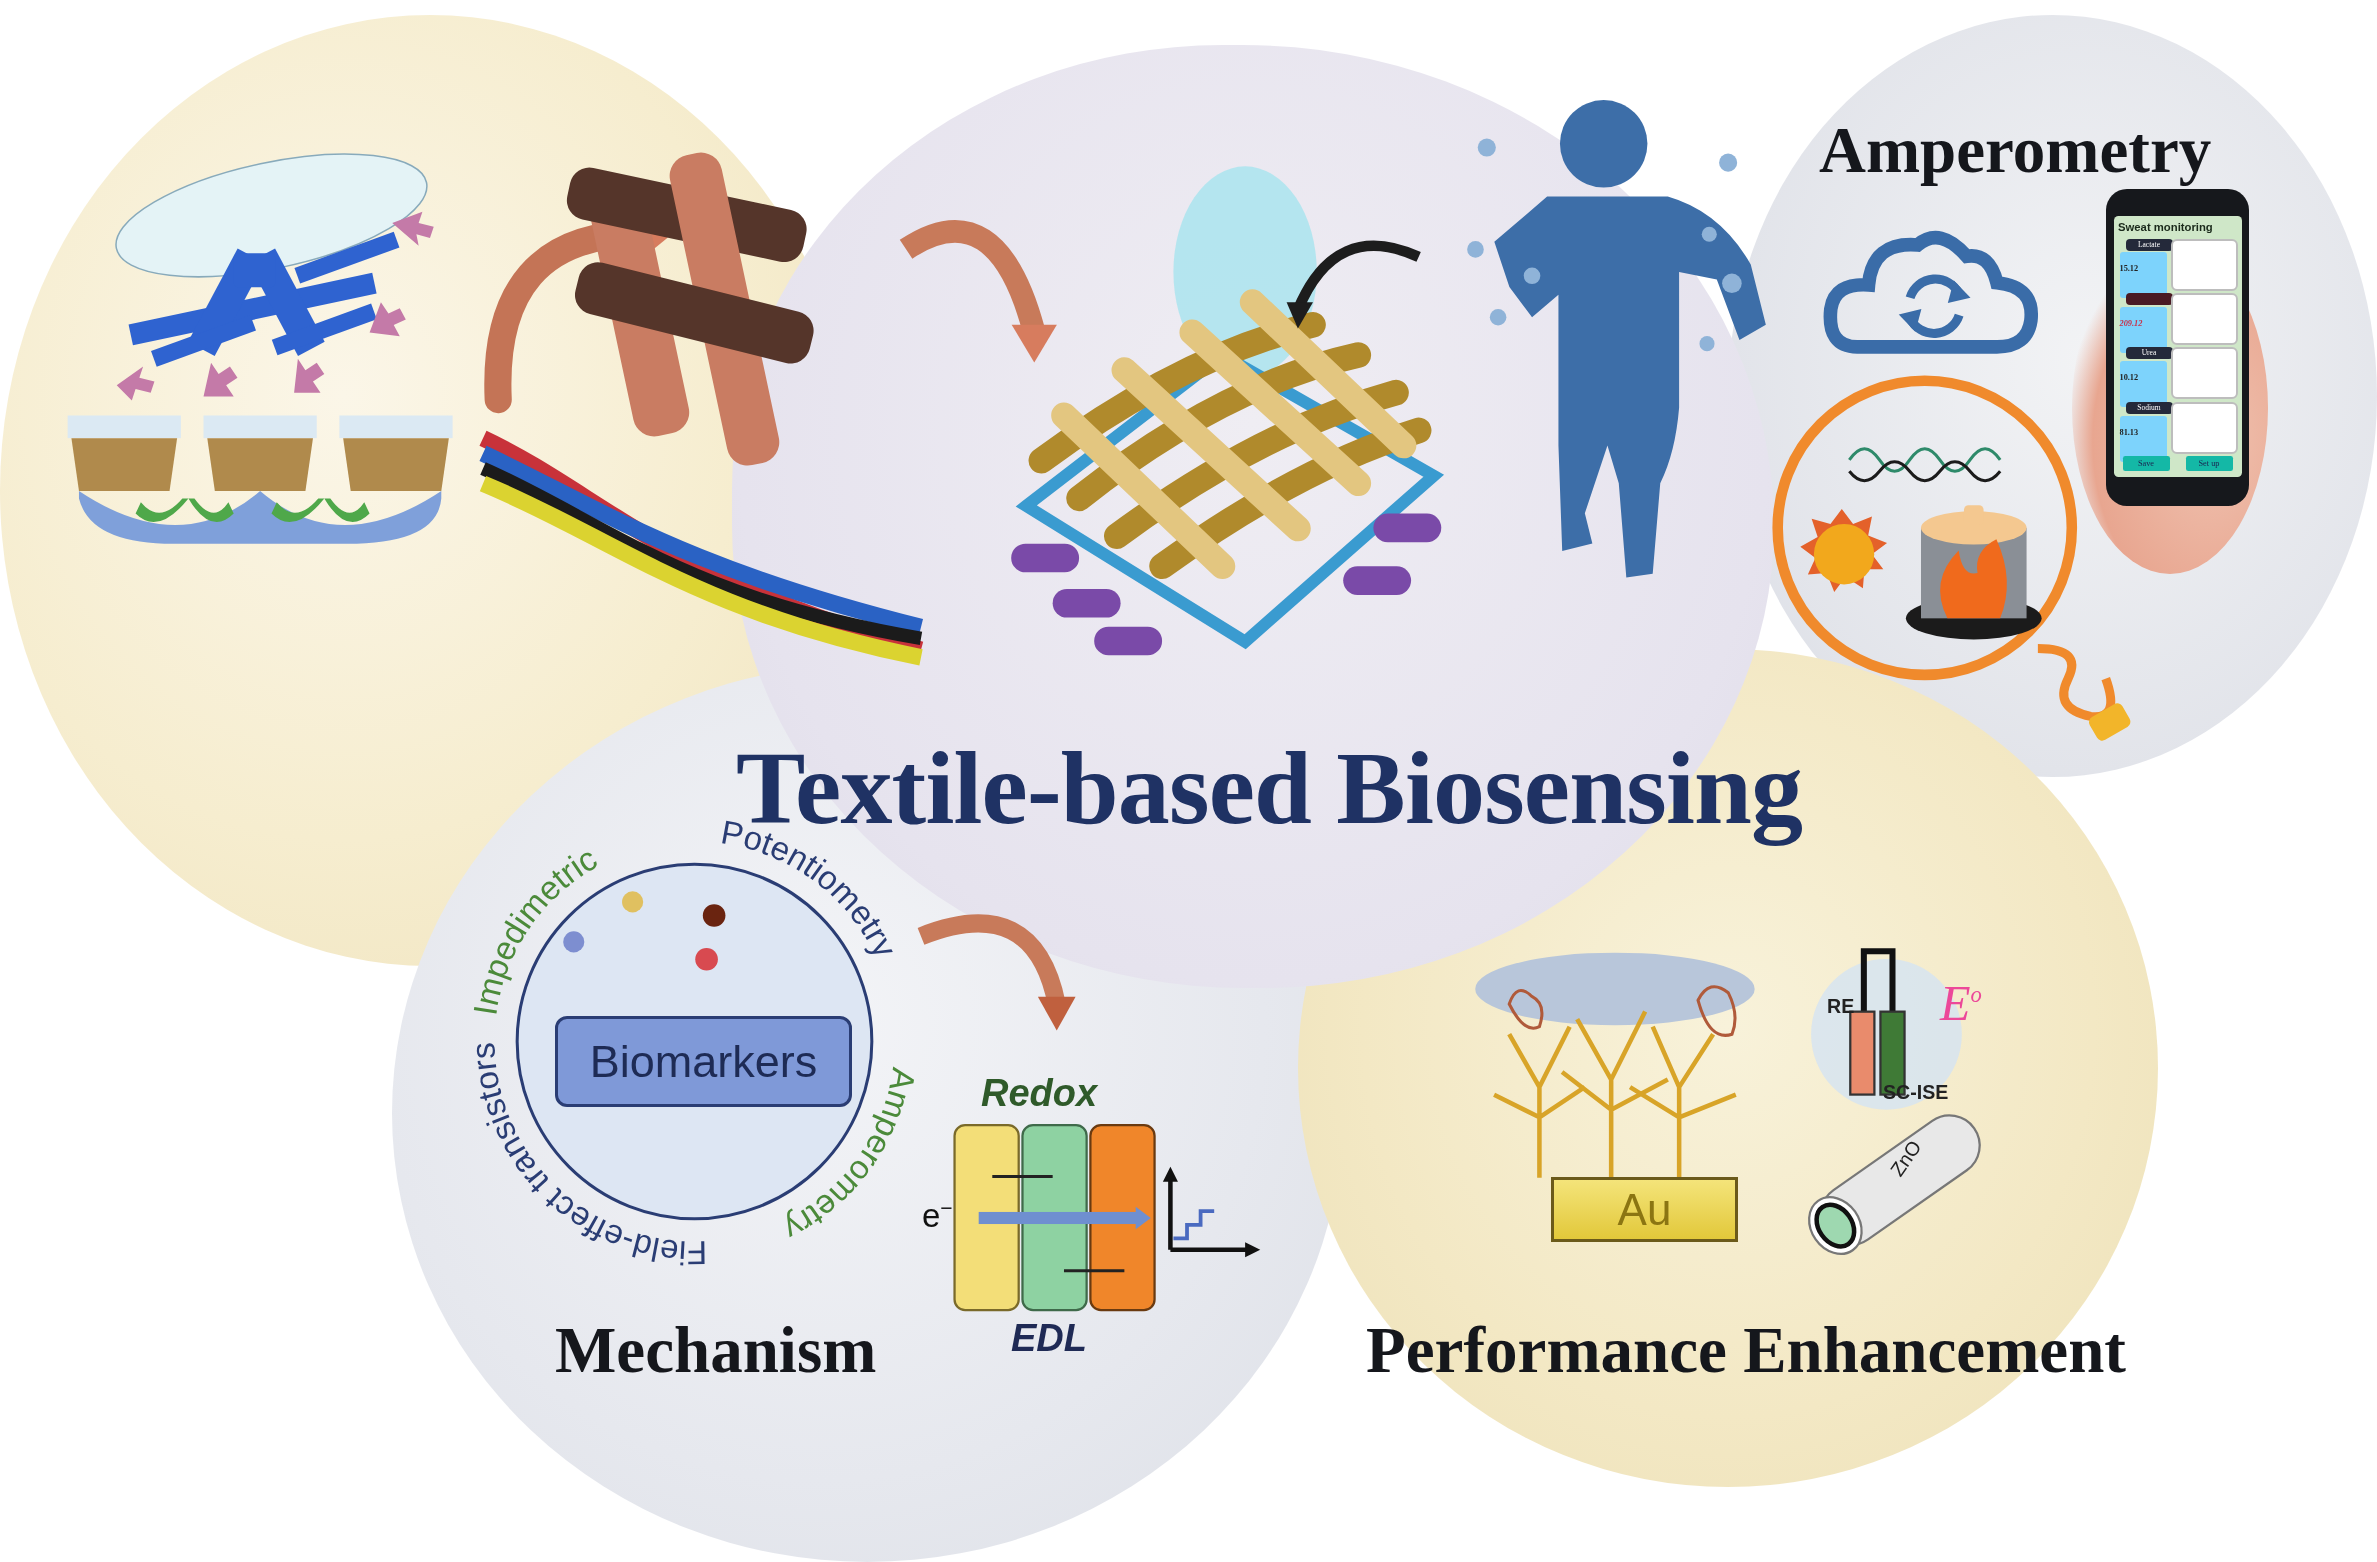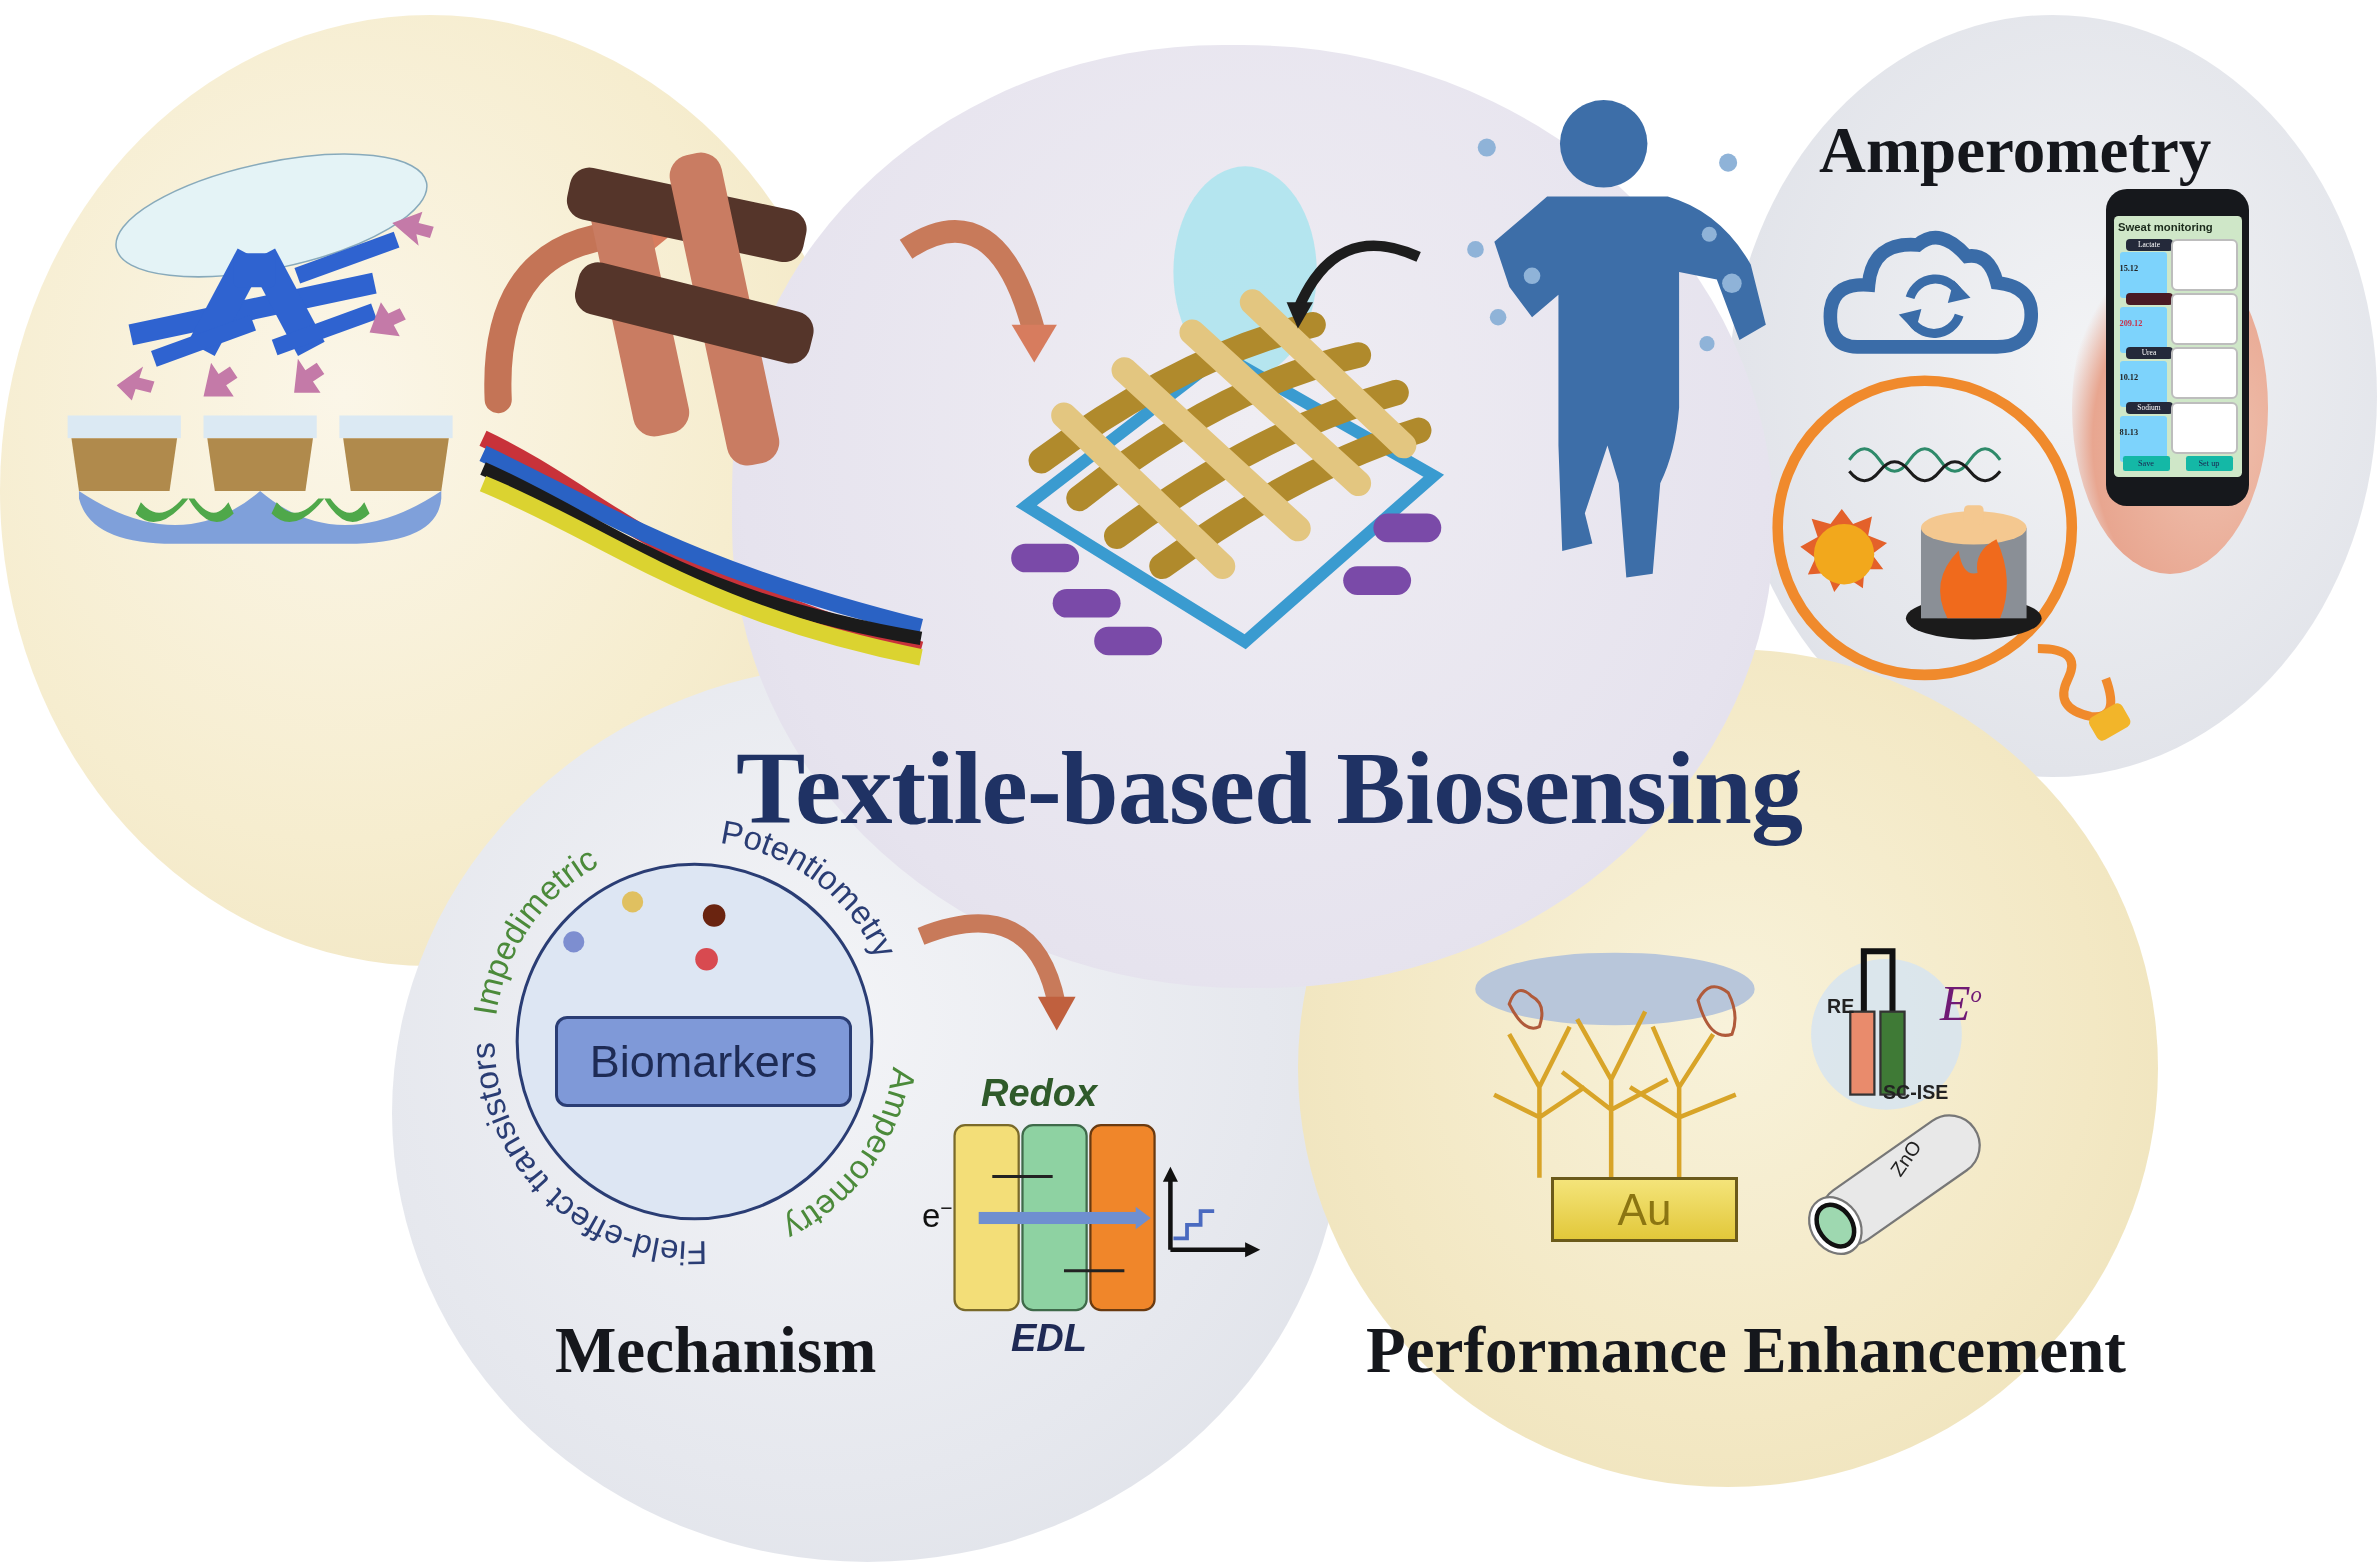--- a/index.html
+++ b/index.html
@@ -19,21 +19,21 @@
   #title{position:absolute;left:736px;top:728px;font-size:104px;font-weight:bold;color:#1f3264;font-family:"Liberation Serif",serif;white-space:nowrap;letter-spacing:-0.8px;}
   svg.abs{position:absolute;overflow:visible;}
   .sans{font-family:"Liberation Sans",sans-serif;}
   
   #phone{position:absolute;left:2106px;top:189px;width:143px;height:317px;background:#16181c;border-radius:21px;}
   #phone-screen{position:absolute;left:7.5px;top:27px;width:128px;height:261px;background:#cfe7c8;border-radius:4.5px;}
   #phone-title{position:absolute;left:4.5px;top:4.5px;font-size:11.3px;font-weight:bold;color:#1b2a1b;font-family:"Liberation Sans",sans-serif;}
   .ph-row{position:absolute;left:6px;width:116px;height:51px;}
   .ph-tag{position:absolute;left:6px;top:0;width:47px;height:12px;background:#24293a;color:#fff;font-size:7.5px;text-align:center;line-height:12px;font-family:"Liberation Serif",serif;border-radius:4px;}
   .ph-val{position:absolute;left:0;top:13.6px;width:47px;height:46px;background:#7dd3fc;font-size:8.3px;text-align:left;line-height:33px;font-weight:bold;color:#222;border-radius:3px;font-family:"Liberation Serif",serif;}
-  .ph-val.red{color:#c8324a;}
+  .ph-val.red{color:#c8324a;font-style:italic;}
   .ph-plot{position:absolute;left:51px;top:0;width:63px;height:48px;background:#fff;border:2.3px solid #bdbdbd;border-radius:6px;}
   .ph-btn{position:absolute;top:240px;width:47px;height:15px;background:#14b8a6;border-radius:2.3px;font-size:8.3px;text-align:center;line-height:15px;color:#1c2450;font-family:"Liberation Serif",serif;}
   #hand{position:absolute;left:2072px;top:242px;width:196px;height:332px;background:radial-gradient(ellipse at 70% 60%,#f0c2b0 0%,#e8a690 60%,rgba(232,166,144,0) 75%);border-radius:50%;}
   .biom-box{position:absolute;left:555px;top:1004px;width:291px;height:85px;background:#7f99d8;border:3px solid #2a3d74;border-radius:12px;color:#1e2b55;font-size:45px;text-align:center;line-height:85px;font-family:"Liberation Sans",sans-serif;margin-top:12px;}
   .au-box{position:absolute;left:1551px;top:1177px;width:181px;height:59px;background:linear-gradient(#f4e47a,#e2c83a);border:3px solid #6b5a1a;color:#8b7512;font-size:44px;text-align:center;line-height:59px;font-family:"Liberation Sans",sans-serif;}
 </style>
 </head>
 <body>
 
 <div class="stage">
@@ -255,21 +255,21 @@
   </svg>
   <div class="au-box">Au</div>
   <svg class="abs" style="left:1796px;top:936px" width="196" height="189" viewBox="0 0 260 250">
     <circle cx="120" cy="130" r="100" fill="#d4e3f2" opacity="0.8"></circle>
     <path d="M90,100 L90,20 L128,20 L128,100" fill="none" stroke="#111" stroke-width="8"></path>
     <rect x="72" y="100" width="32" height="110" fill="#e98b6c" stroke="#333" stroke-width="3"></rect>
     <rect x="112" y="100" width="32" height="110" fill="#3f7a36" stroke="#333" stroke-width="3"></rect>
   </svg>
   <div class="label sans" style="left:1827px;top:995px;font-size:19.6px;font-weight:bold;color:#222">RE</div>
   <div class="label sans" style="left:1883px;top:1081px;font-size:19.6px;font-weight:bold;color:#222">SC-ISE</div>
-  <div class="label" style="left:1940px;top:974px;font-size:50px;font-style:italic;font-weight:normal;color:#701a75"><span>E</span><sup style="font-size:22.6px">o</sup></div>
+  <div class="label" style="left:1940px;top:974px;font-size:50px;font-style:italic;font-weight:normal;color:#ec4899"><span>E</span><sup style="font-size:22.6px">o</sup></div>
   <svg class="abs" style="left:1781px;top:1109px" width="226" height="151" viewBox="0 0 300 200">
     <g transform="rotate(-35 150 100)">
       <rect x="40" y="60" width="240" height="80" rx="40" fill="#e8e8e8" stroke="#777" stroke-width="3"></rect>
       <ellipse cx="55" cy="100" rx="32" ry="40" fill="#fff" stroke="#777" stroke-width="3"></ellipse>
       <ellipse cx="55" cy="100" rx="22" ry="30" fill="#9ed8b0" stroke="#111" stroke-width="6"></ellipse>
     </g>
   </svg>
   <div class="label sans" style="left:1887px;top:1147px;font-size:19.6px;font-weight:normal;color:#222;transform:rotate(-55deg)">ZnO</div>
   <div class="label" id="lbl-perf">Performance Enhancement</div>
 

